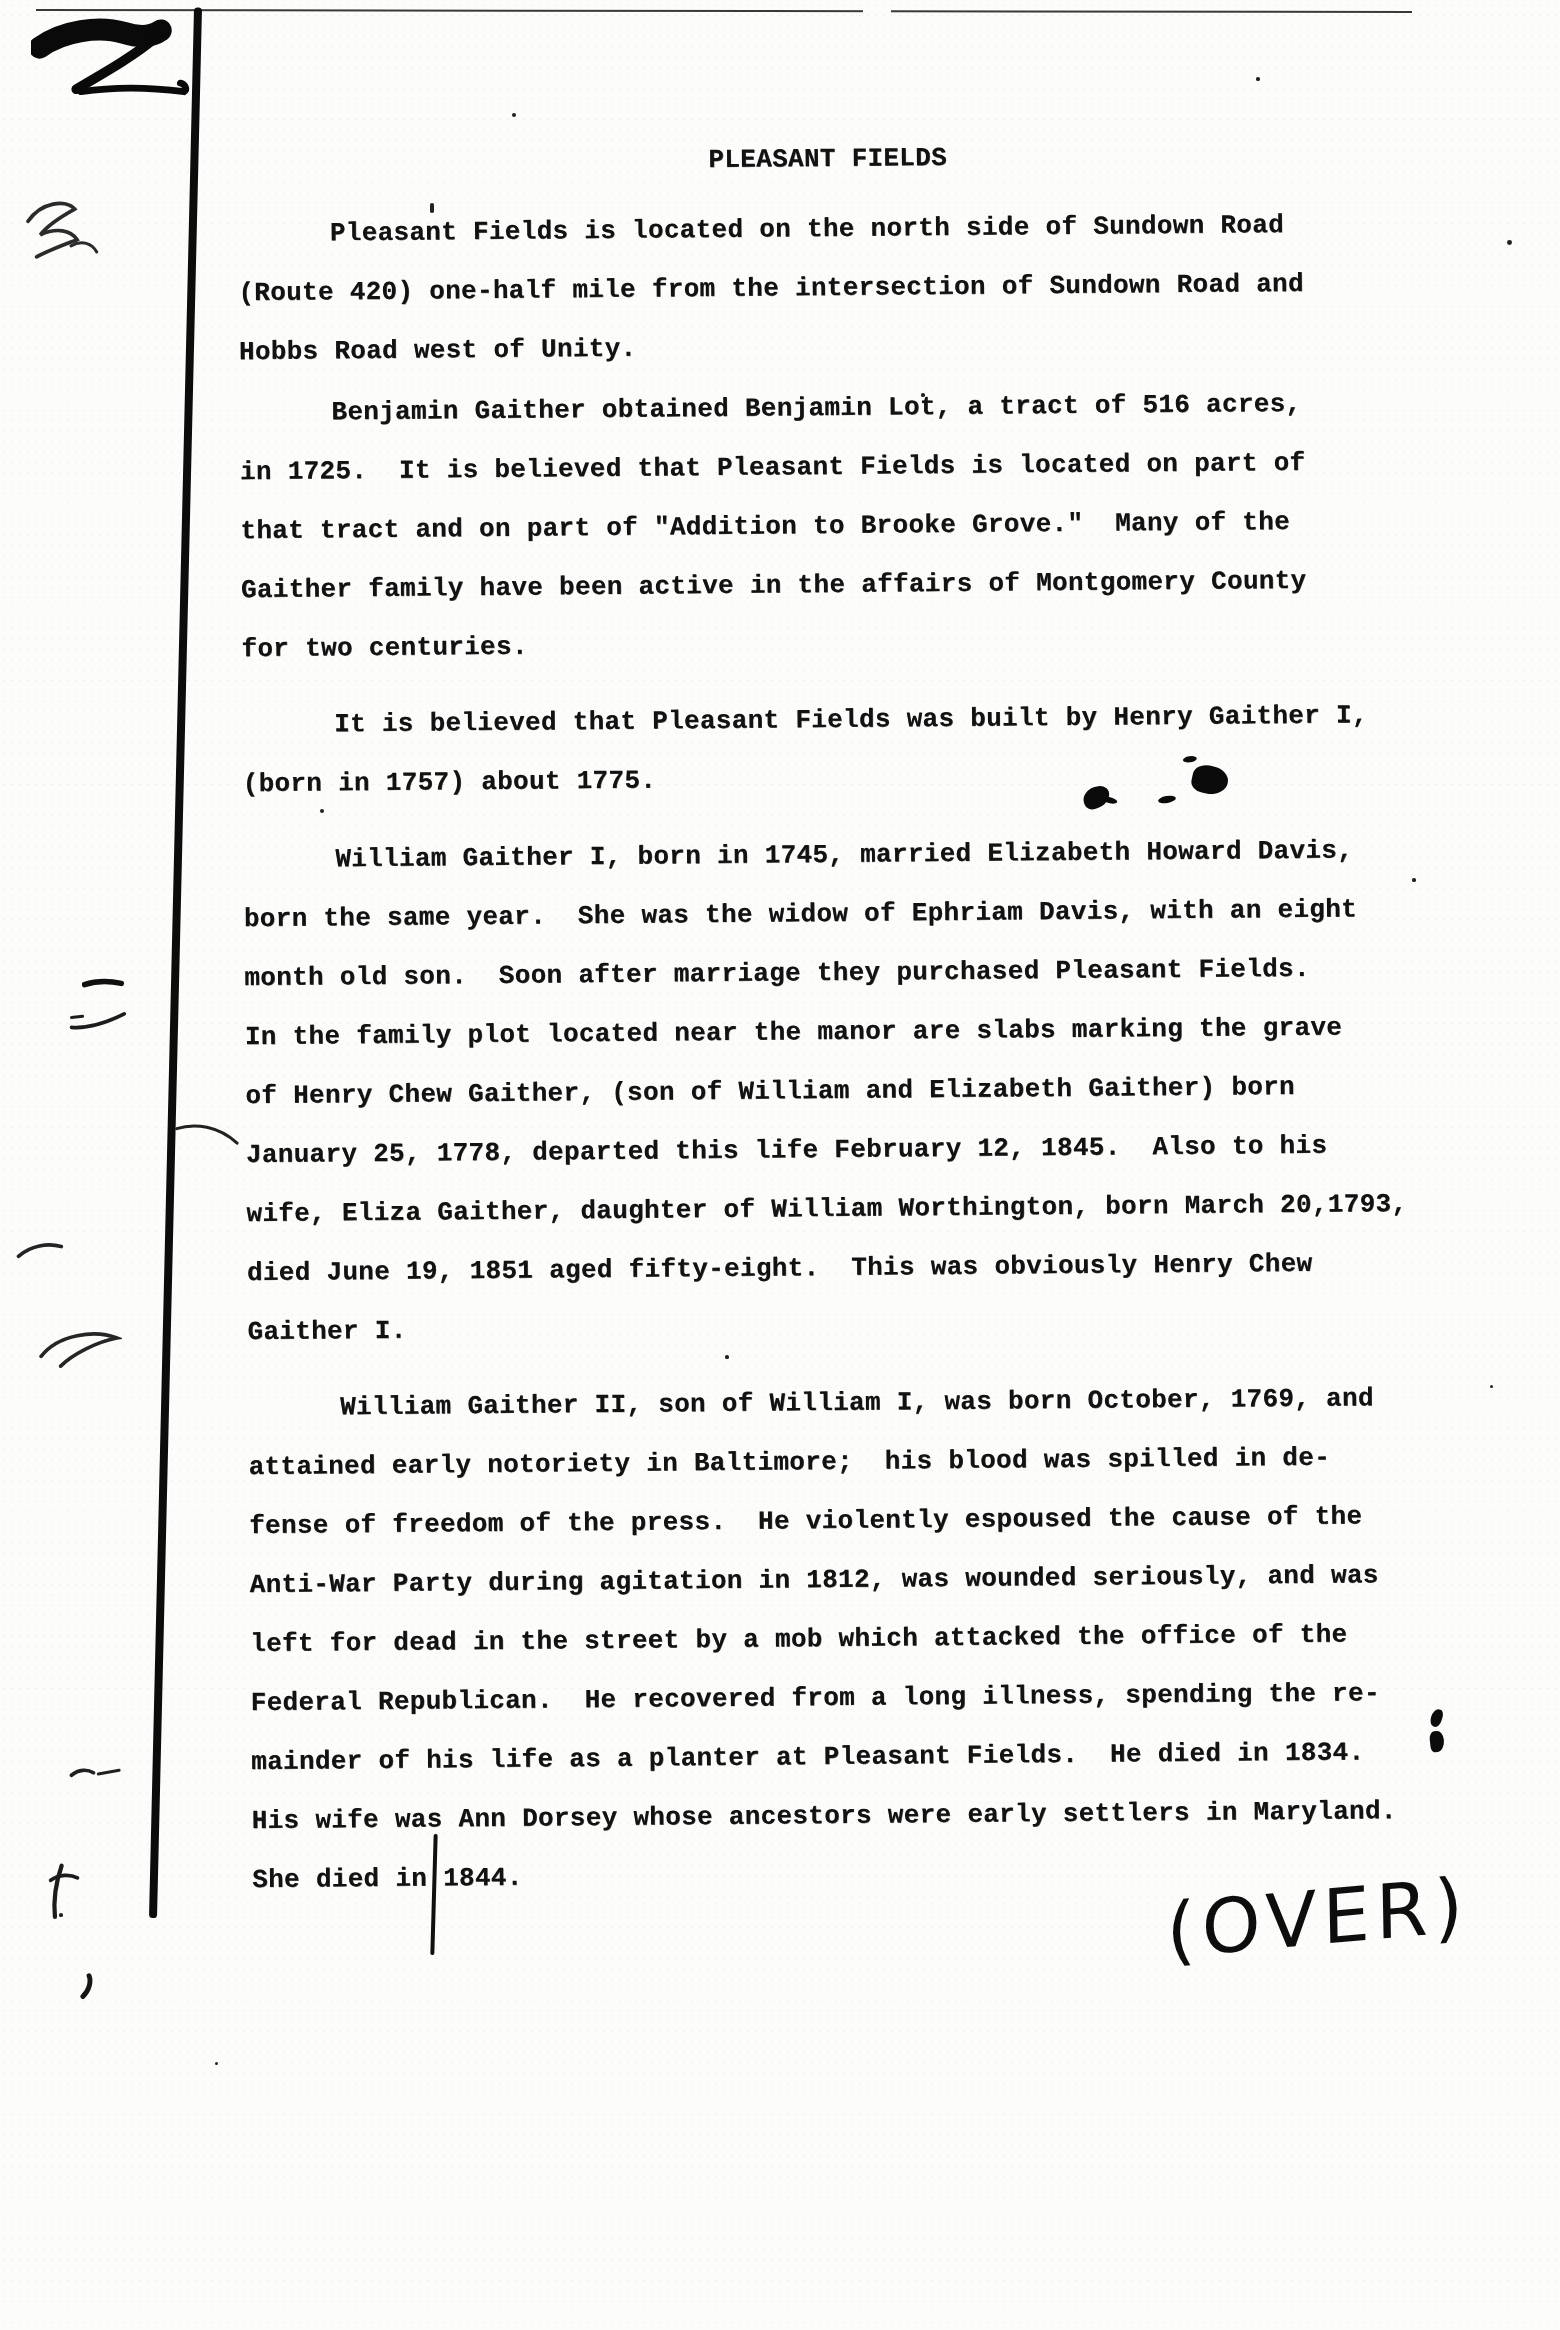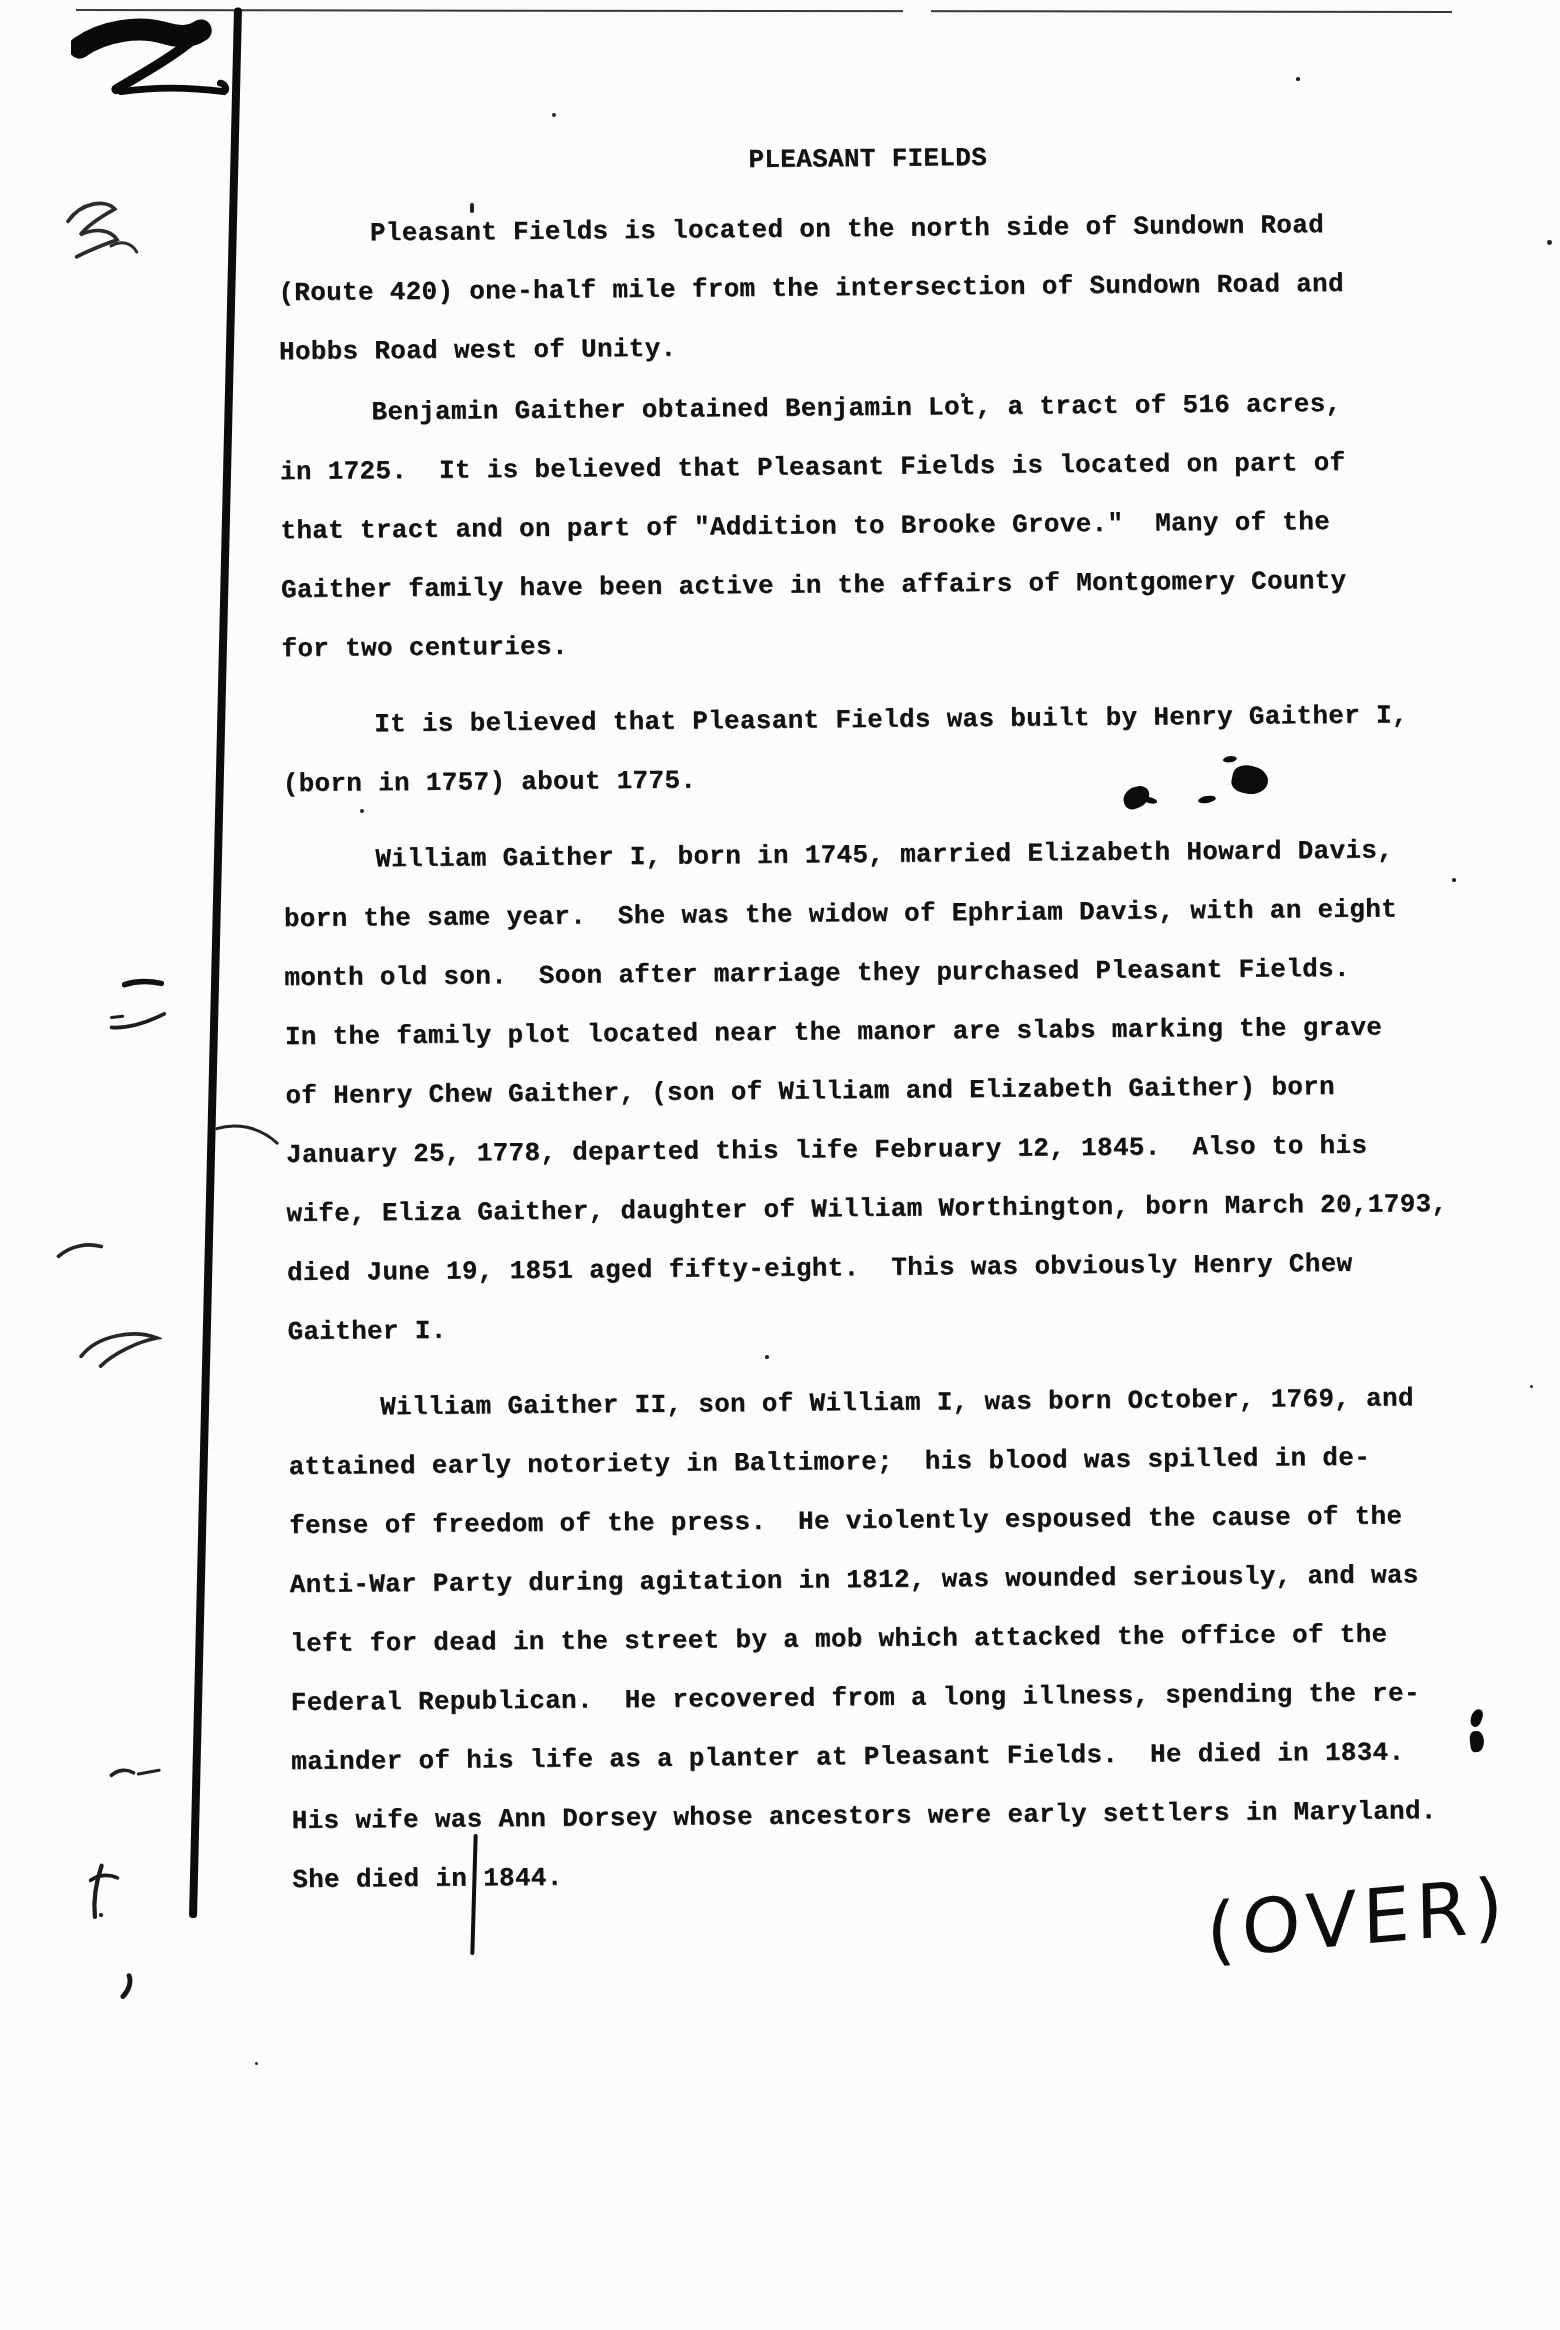--- a/index.html
+++ b/index.html
@@ -7,21 +7,21 @@
     width:1561px;height:2330px;position:relative;overflow:hidden;
     background-color:#fcfcfb;
     background-image:
       radial-gradient(rgba(0,0,0,0.05) 0.6px, transparent 0.8px),
       radial-gradient(rgba(0,0,0,0.03) 0.6px, transparent 0.9px);
     background-size:8px 10.4px, 18px 14px;
     background-position:0 0, 4.3px 6.7px;
     font-family:"Liberation Mono","DejaVu Sans Mono",monospace;
     color:#121212;
   }
-  .page{position:absolute;inset:0;margin-left:40px;}
+  .page{position:absolute;inset:0;}
   .sr-only{position:absolute;width:0.6px;height:0.6px;overflow:hidden;clip:rect(0 0 0 0);white-space:nowrap;}
 
   
   .top-line{position:absolute;left:36px;top:9.8px;width:1376px;height:2.4px;background:#161616;opacity:.85;transform:rotate(0.08deg);}
   .top-line-gap{position:absolute;left:863px;top:8.6px;width:28px;height:4.9px;background:#fcfcfb;}
 
   
   .v-line{
     position:absolute;left:149px;top:7.3px;width:8px;height:1911px;
     background:#0c0c0c;border-radius:3.7px;

